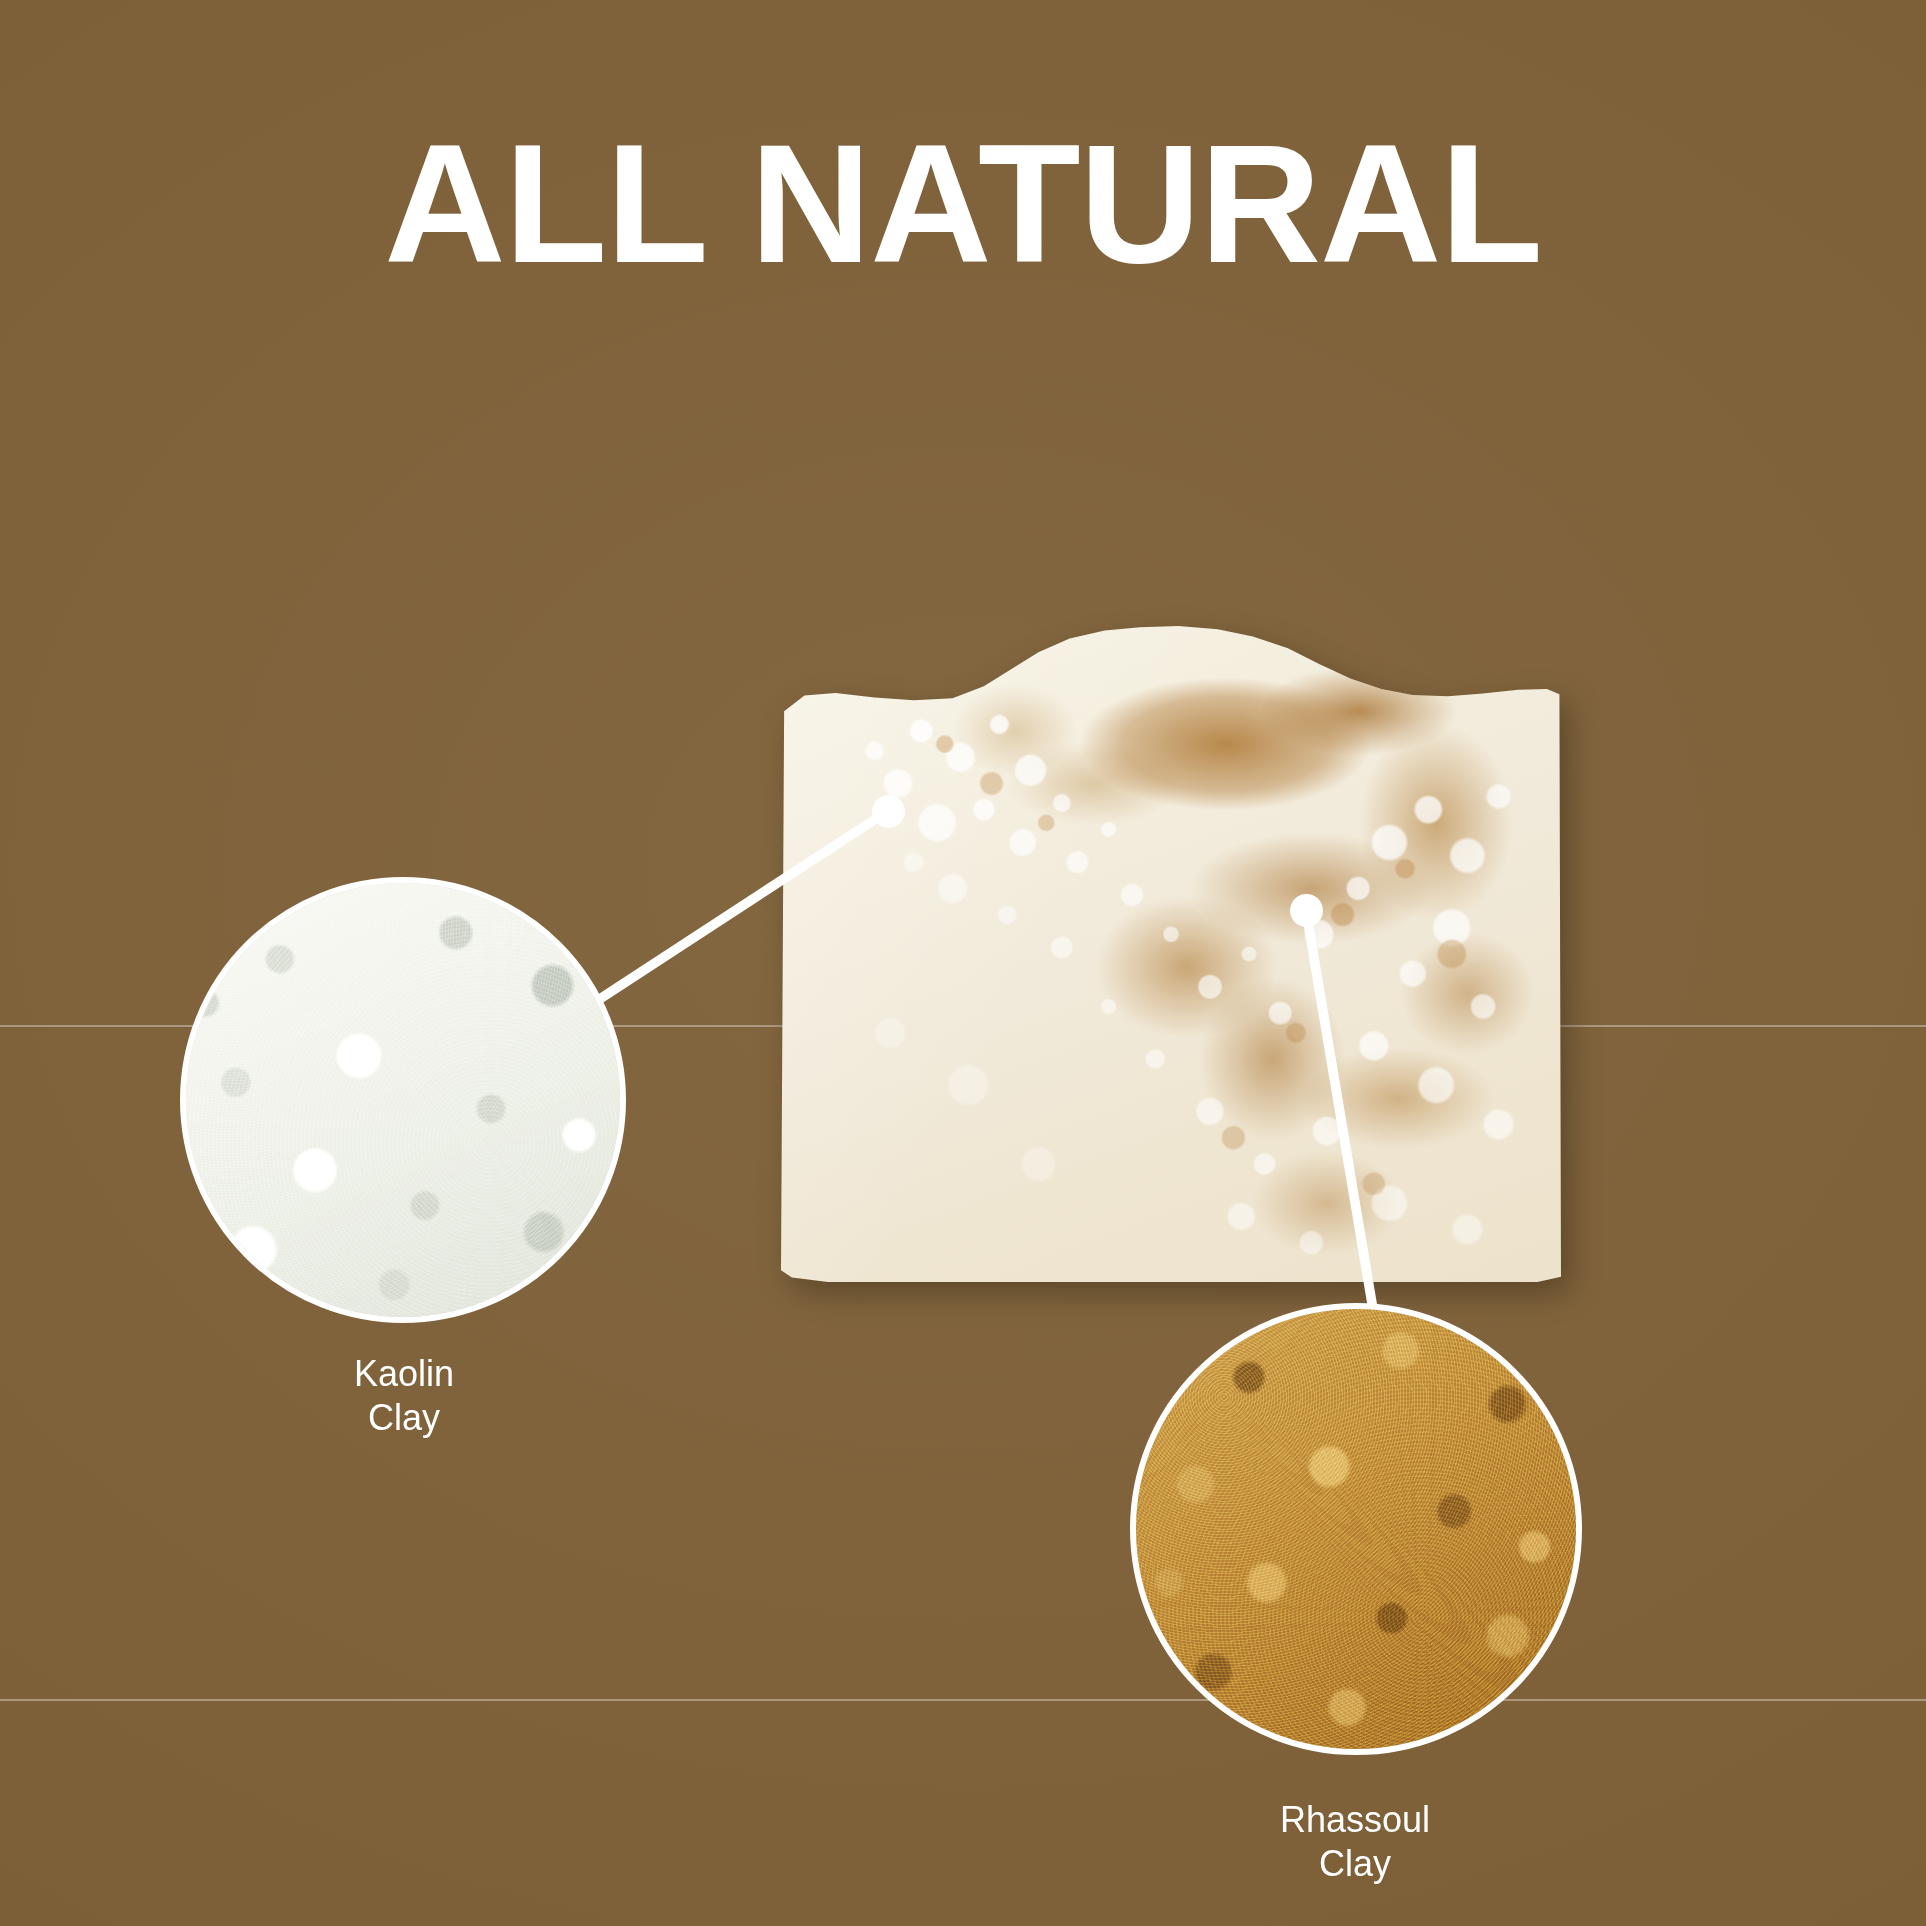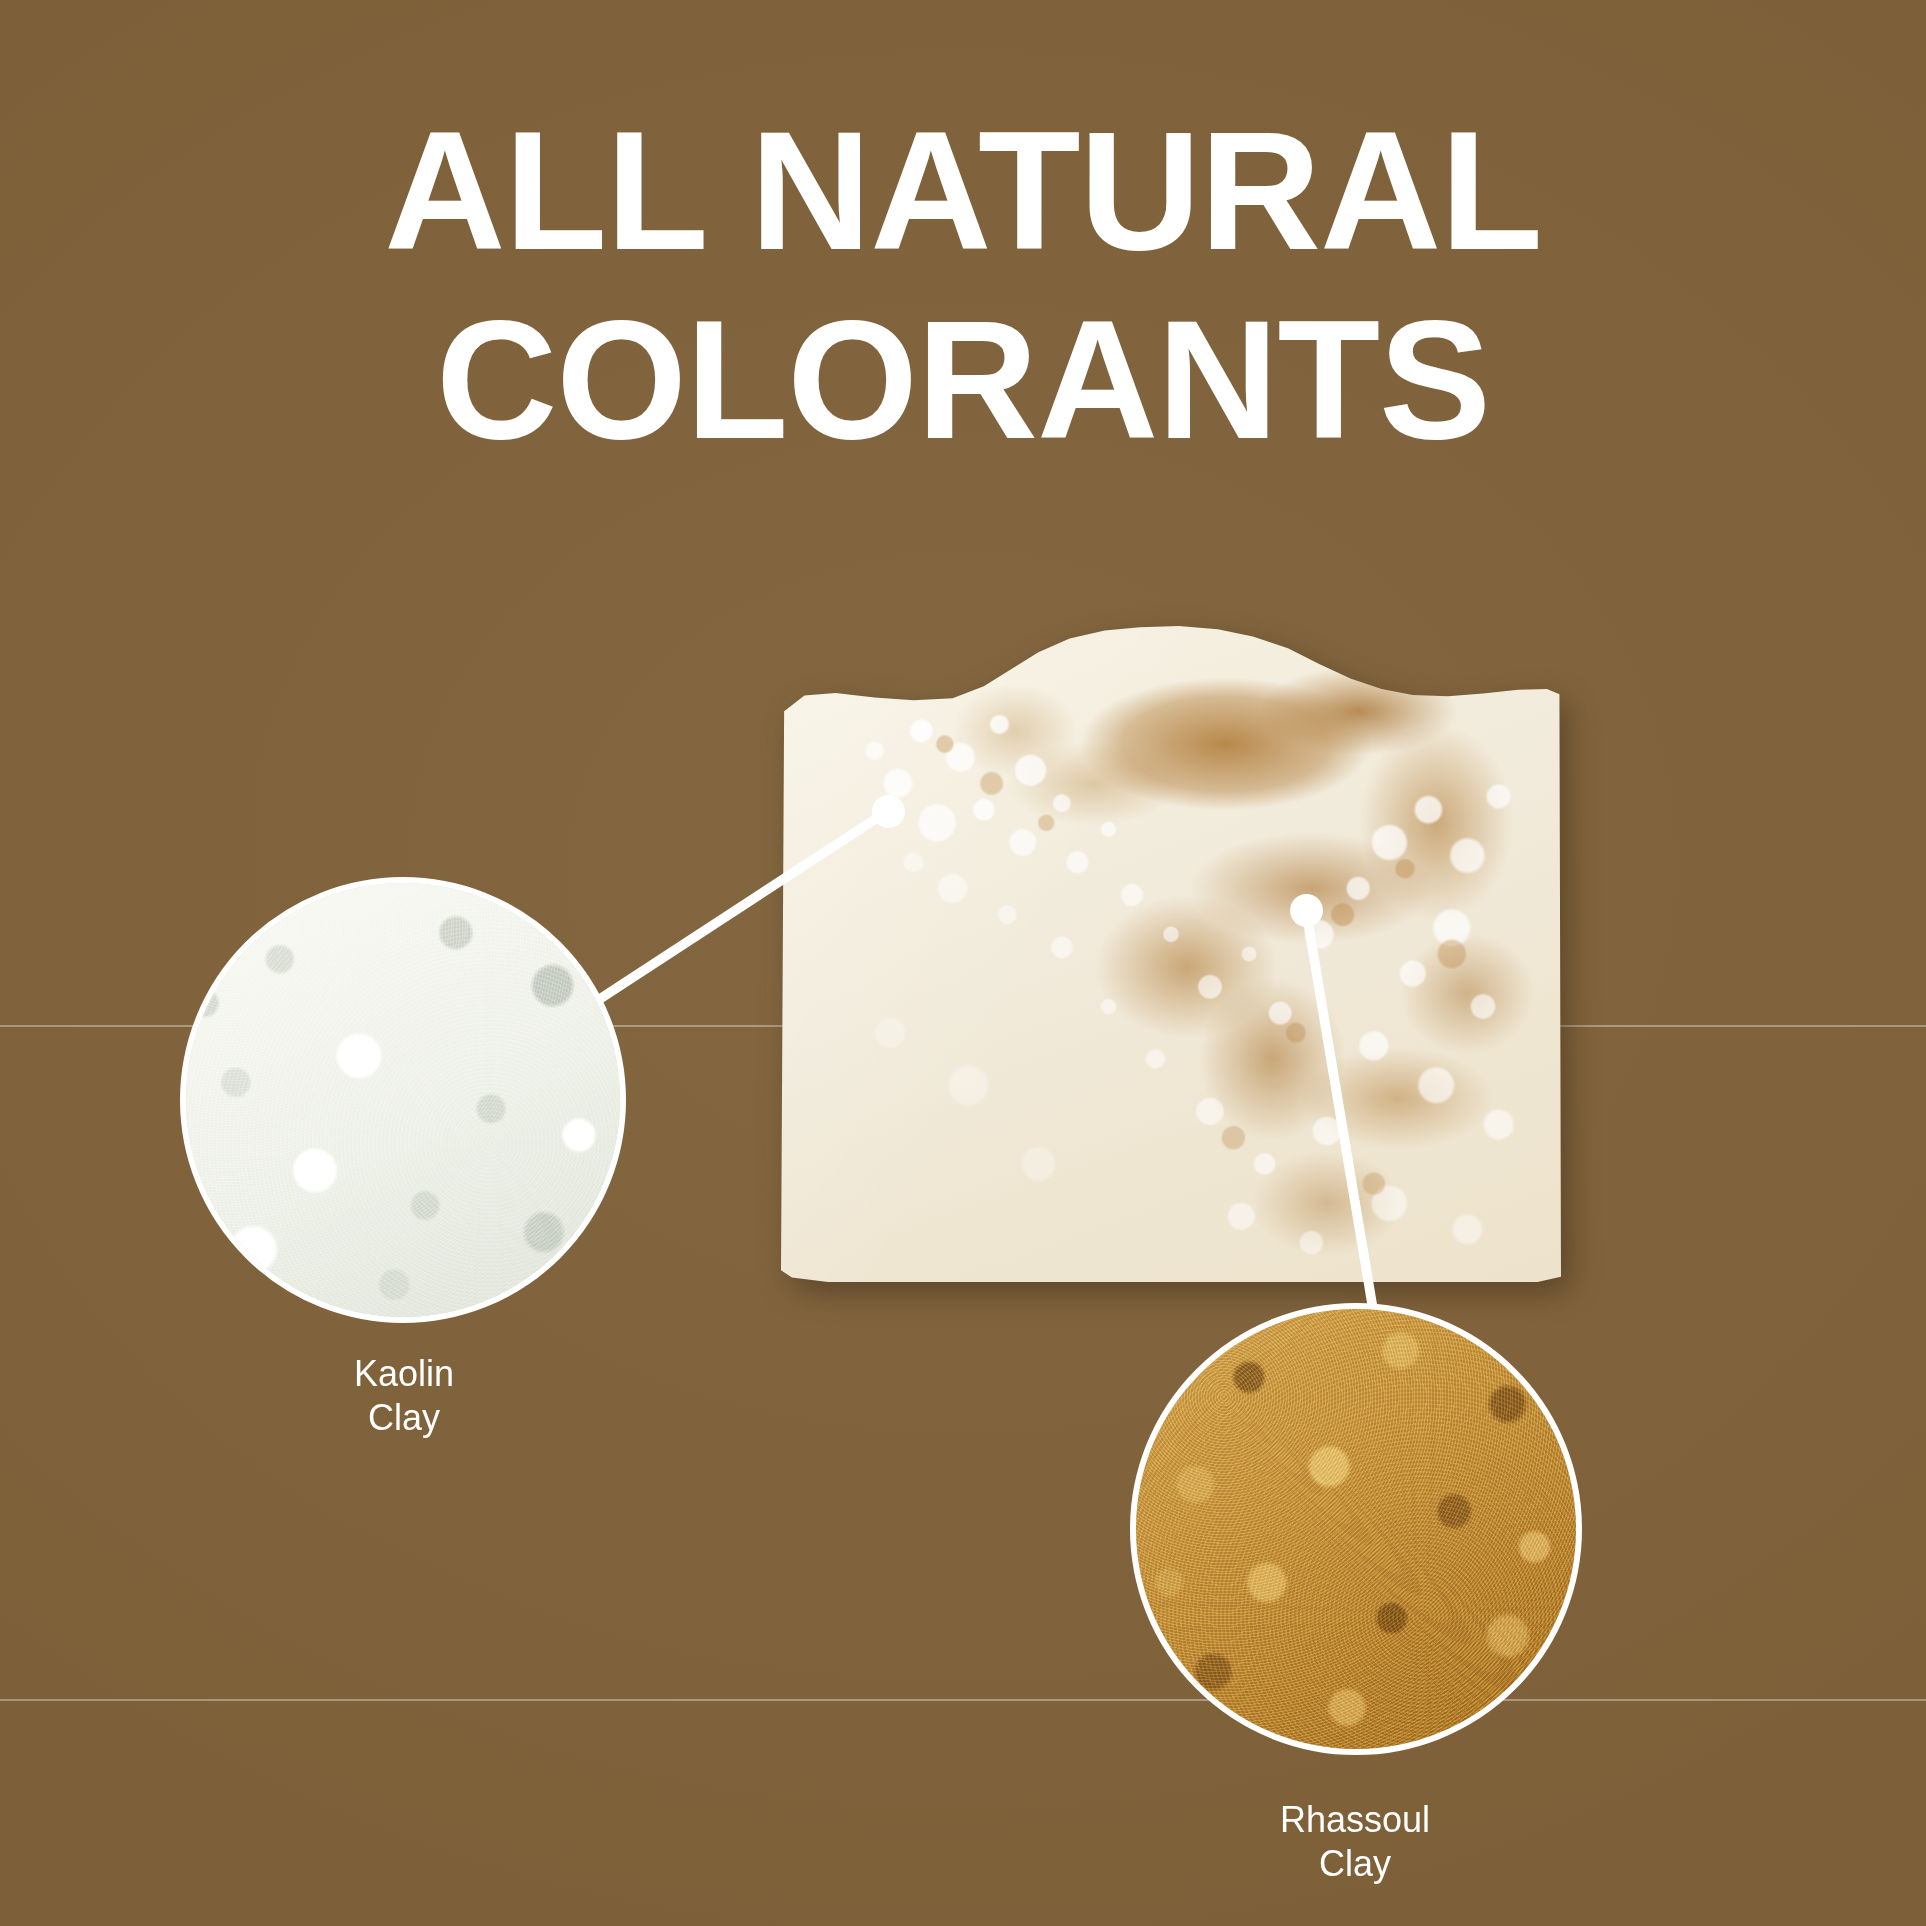--- a/index.html
+++ b/index.html
@@ -22,21 +22,21 @@
   
   .divider {
     position:absolute; left:0; width:1926px; height:1.7px;
     background:rgba(255,255,255,0.34);
   }
   #divider-upper { top:1025px; }
   #divider-lower { top:1699px; }
 
   
   #headline {
-    position:absolute; left:0; top:108px; width:1926px;
+    position:absolute; left:0; top:121px; width:1926px;
     text-align:center;
     color:#FFFFFF;
     font-weight:800;
     font-size:170px;
     line-height:0.99;
     letter-spacing:-1.1px;
     font-stretch:condensed;
     text-transform:uppercase;
     font-family:"Liberation Sans", sans-serif;
   }
@@ -255,21 +255,20 @@
 </head>
 <body>
 
 <div id="poster">
 
   <div class="divider" id="divider-upper"></div>
   <div class="divider" id="divider-lower"></div>
 
   <div id="headline">
     <span class="hl-line l1">ALL NATURAL</span>
-    <span class="hl-line l2">COLORANTS</span>
   </div>
 
   <div id="soap-wrap">
     <div id="soap-bar">
       <div id="soap-foam"></div>
       <div id="soap-foam-b"></div>
       <div id="soap-sheen"></div>
     </div>
   </div>
 

